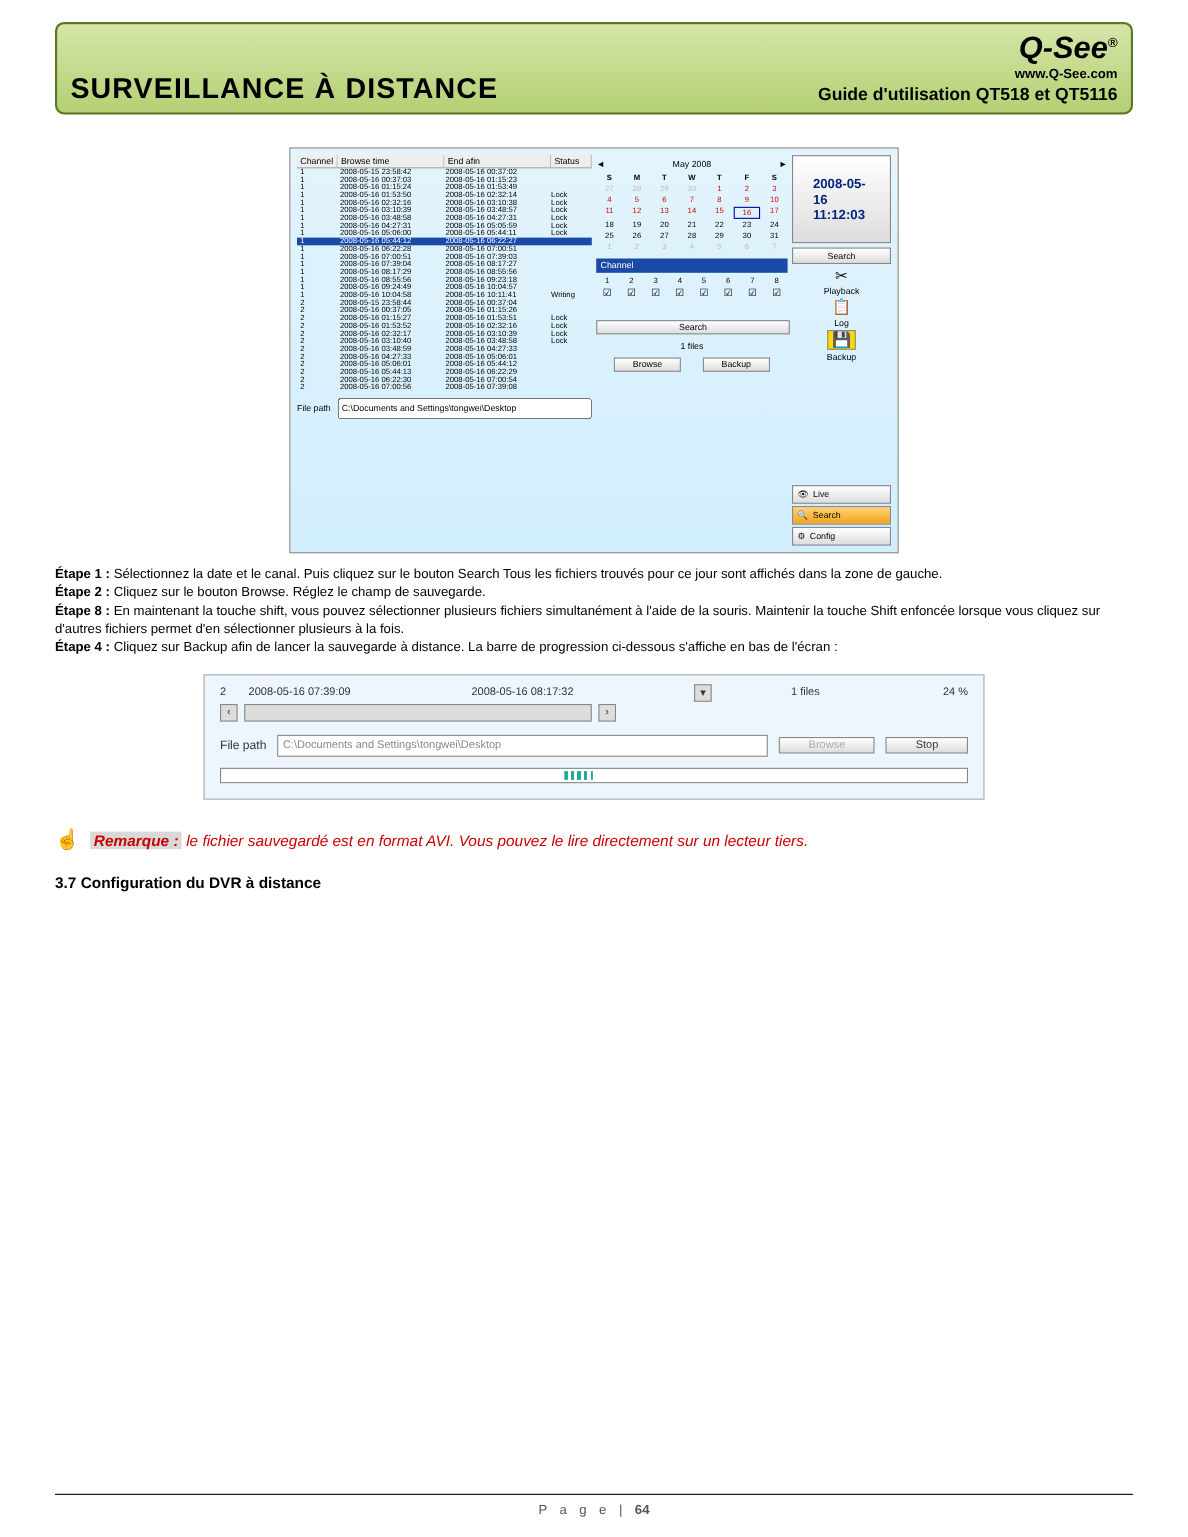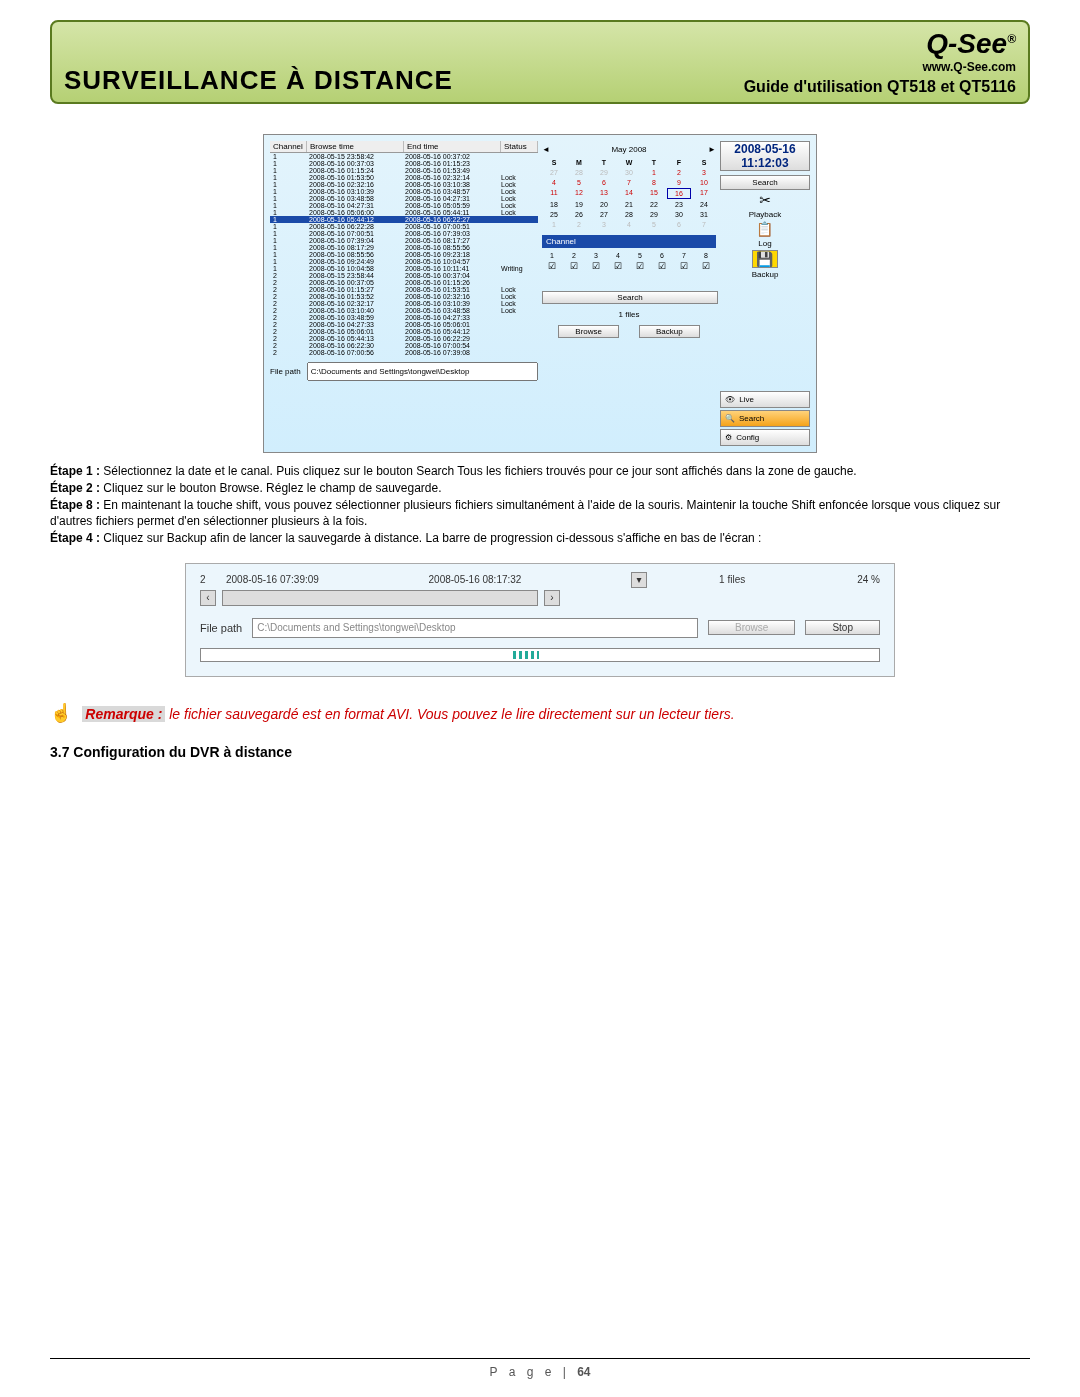--- a/index.html
+++ b/index.html
@@ -83,21 +83,21 @@
 .cal-grid .hdr { font-weight:bold;}
 .cal-grid .sel { border:1px solid #00a;}
 .cal-grid .gray { color:#bbb;}
 .channel-hdr { background:#1a4aa8; color:#fff; font-size:8px; padding:2px 4px; margin-top:6px;}
 .chan-grid { display:grid; grid-template-columns:repeat(8,1fr); gap:2px; font-size:7px; text-align:center; margin-top:4px;}
 .chan-grid .cb::after { content:"☑"; font-size:9px;}
 .search-btn-sm { width:100%; text-align:center; font-size:8px; border:1px solid #888; background:linear-gradient(#fff,#ddd); margin-top:20px; padding:1px 0;}
 .files-cnt { text-align:center; font-size:8px; margin-top:6px;}
 .two-btns { display:flex; gap:20px; justify-content:center; margin-top:6px;}
 .two-btns div { border:1px solid #888; background:linear-gradient(#fff,#ddd); font-size:8px; padding:1px 16px;}
-.datetime-box { text-align:center; font-weight:bold; color:#00257e; font-size:12px; border:1px solid #888; background:linear-gradient(#fff,#ddd); padding:0; margin-bottom:4px;}
+.datetime-box { text-align:left; font-weight:bold; color:#00257e; font-size:12px; border:1px solid #888; background:linear-gradient(#fff,#ddd); padding:18px; margin-bottom:4px;}
 .side-btn { border:1px solid #888; background:linear-gradient(#fff,#ddd); text-align:center; font-size:8px; padding:2px 0; margin-bottom:2px;}
 .side-icon { font-size:14px; text-align:center; margin:2px 0;}
 .mode-btn { display:flex; align-items:center; gap:4px; font-size:8px; padding:3px 4px; border:1px solid #888; background:linear-gradient(#fff,#ddd); margin-top:2px;}
 .mode-btn.active { background:linear-gradient(#ffd27a,#f5a31a);}
 
 .caption { text-align:center; font-weight:bold; margin:10px 0 20px 0; font-size:14px;}
 
 .body-text { font-size:12px; line-height:1.4; margin-bottom:16px;}
 .body-text b { font-weight:bold; }
 
@@ -145,21 +145,21 @@
       </div>
       <div class="guide-sub">Guide d'utilisation QT518 et QT5116</div>
     </div>
   </div>
 
   <div class="screenshot-1">
     <div class="ss1-left">
       <div class="ss-table-hdr">
         <span style="width:30px">Channel</span>
         <span style="width:90px">Browse time</span>
-        <span style="width:90px">End time</span>
+        <span style="width:90px">End afin</span>
         <span style="width:30px">Status</span>
       </div>
       <div id="file-rows">
           <div class="ss-row">
             <span style="width:30px">1</span>
             <span style="width:90px">2008-05-15 23:58:42</span>
             <span style="width:90px">2008-05-16 00:37:02</span>
             <span style="width:30px"></span>
           </div>
           <div class="ss-row">

